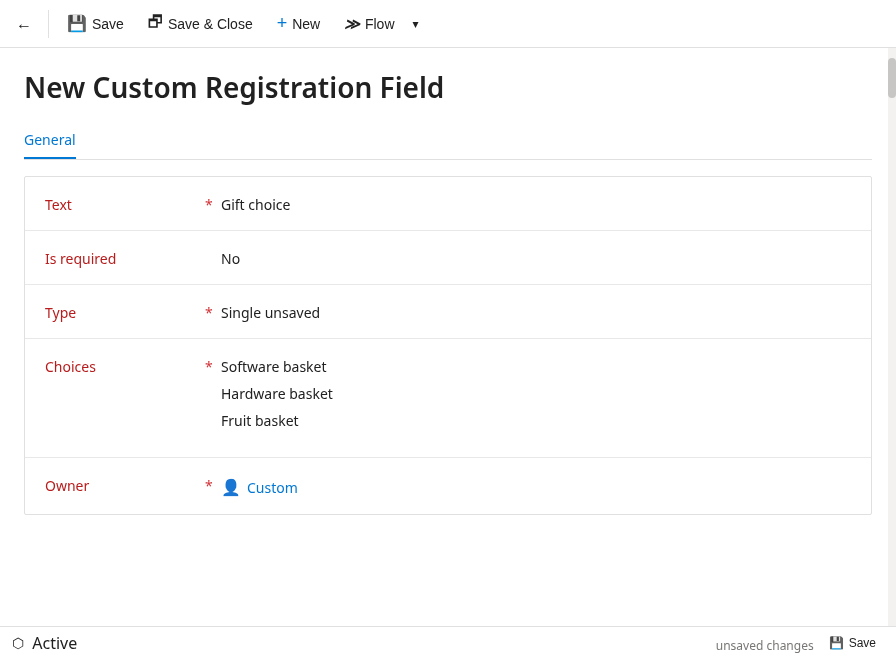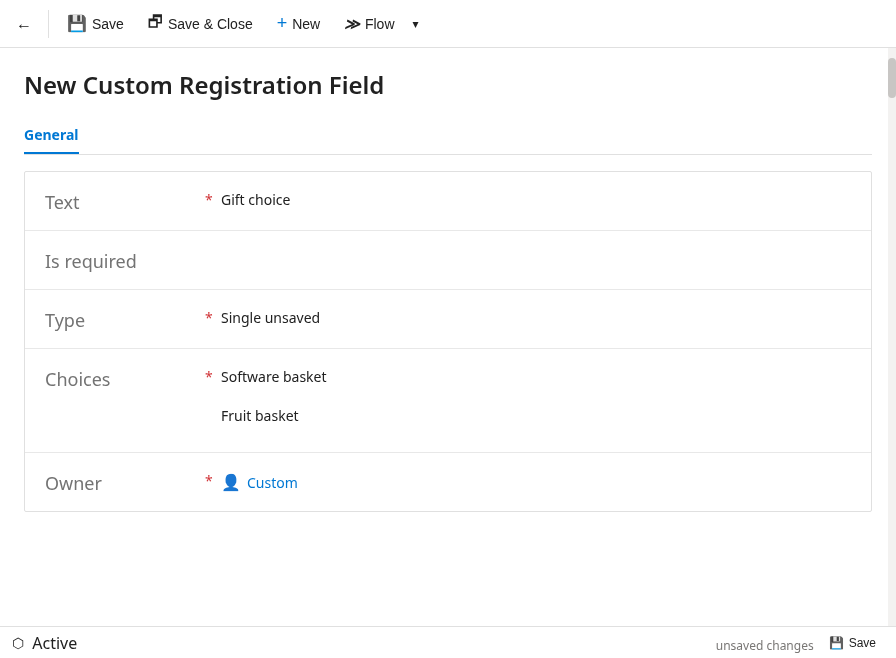--- a/index.html
+++ b/index.html
@@ -74,37 +74,37 @@
     }
 
     
     .main-content {
       flex: 1;
       overflow-y: auto;
       padding: 20px 24px;
     }
 
     .page-title {
-      font-size: 24px;
+      font-size: 28px;
       font-weight: 600;
       color: #212121;
       margin-bottom: 16px;
     }
 
     
     .tabs {
       display: flex;
       border-bottom: 1px solid #e0e0e0;
       margin-bottom: 0;
     }
     .tab {
       padding: 8px 0;
       margin-right: 24px;
       font-size: 14px;
-      font-weight: 700;
+      font-weight: 400;
       cursor: pointer;
       border-bottom: 2px solid transparent;
       color: #212121;
     }
     .tab.active {
       border-bottom: 2px solid #0078d4;
       color: #0078d4;
     }
 
     
@@ -121,22 +121,22 @@
       border-bottom: 1px solid #e8e8e8;
       min-height: 52px;
     }
     .form-row:last-child {
       border-bottom: none;
     }
 
     .form-label {
       width: 160px;
       flex-shrink: 0;
-      font-size: 18px;
-      color: #737373;
+      font-size: 14px;
+      color: #b91c1c;
       padding-top: 2px;
     }
     .required-star {
       color: #d13438;
       font-size: 14px;
       width: 16px;
       flex-shrink: 0;
       padding-top: 2px;
     }
     .form-value {
@@ -151,21 +151,21 @@
       gap: 6px;
       color: #0078d4;
     }
     .owner-icon {
       font-size: 16px;
       color: #0078d4;
     }
     .choices-list {
       display: flex;
       flex-direction: column;
-      gap: 20px;
+      gap: 8px;
     }
     .scrollbar-thumb {
       width: 8px;
       height: 40px;
       background: #c8c6c4;
       border-radius: 4px;
       position: absolute;
       top: 10px;
     }
 
@@ -266,34 +266,36 @@
 
       <div class="form-row">
         <span class="form-label">Text</span>
         <span class="required-star">*</span>
         <span class="form-value">Gift choice</span>
       </div>
 
       <div class="form-row">
         <span class="form-label">Is required</span>
         <span class="required-star">&nbsp;</span>
+        <span class="form-value">No</span>
       </div>
 
       <div class="form-row">
         <span class="form-label">Type</span>
         <span class="required-star">*</span>
         <span class="form-value">Single unsaved</span>
       </div>
 
       <div class="form-row" style="padding-bottom: 27px;">
         <span class="form-label">Choices</span>
         <span class="required-star">*</span>
         <div class="form-value">
           <div class="choices-list">
             <span>Software basket</span>
+            <span>Hardware basket</span>
             <span>Fruit basket</span>
           </div>
         </div>
       </div>
 
       <div class="form-row">
         <span class="form-label">Owner</span>
         <span class="required-star">*</span>
         <div class="form-value owner-value">
           <span class="owner-icon">👤</span>

